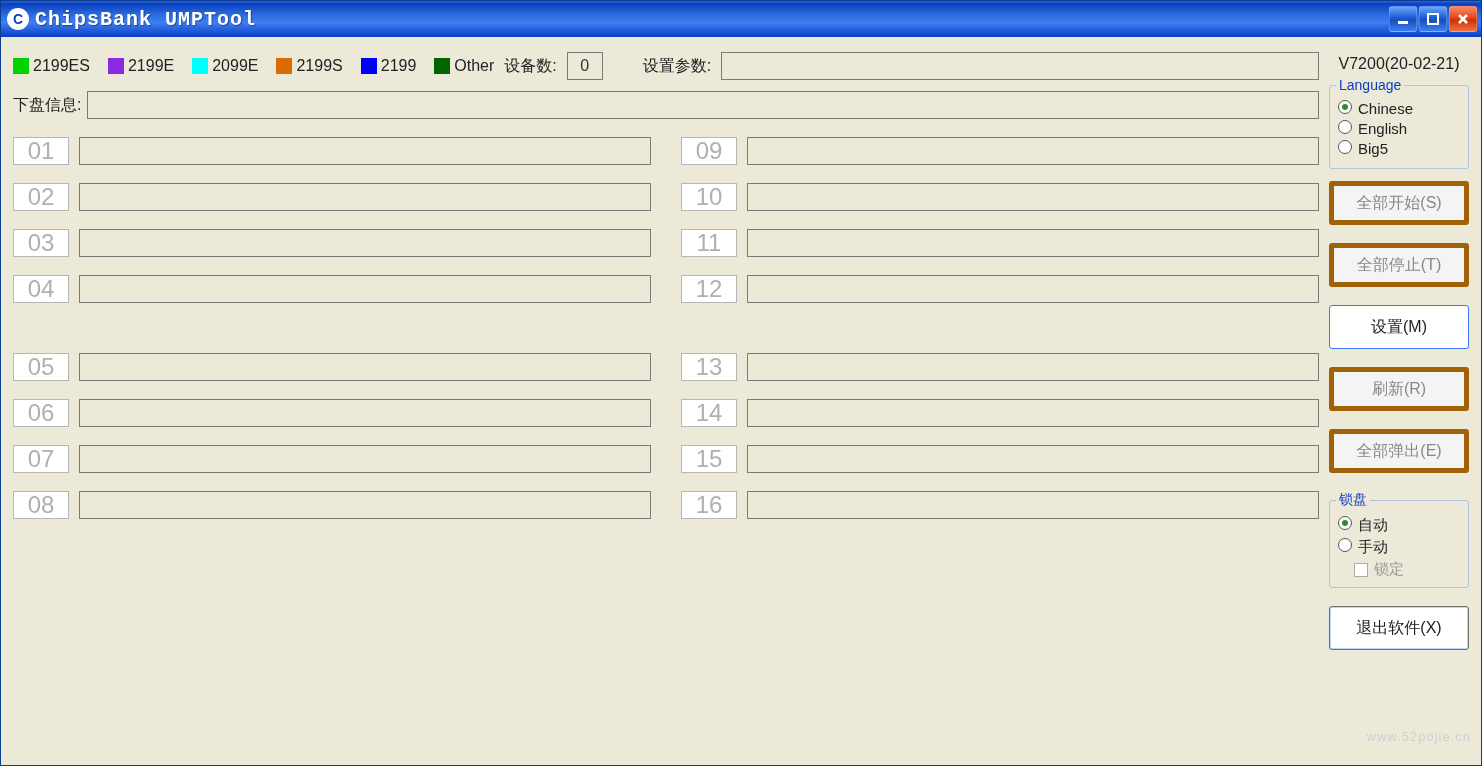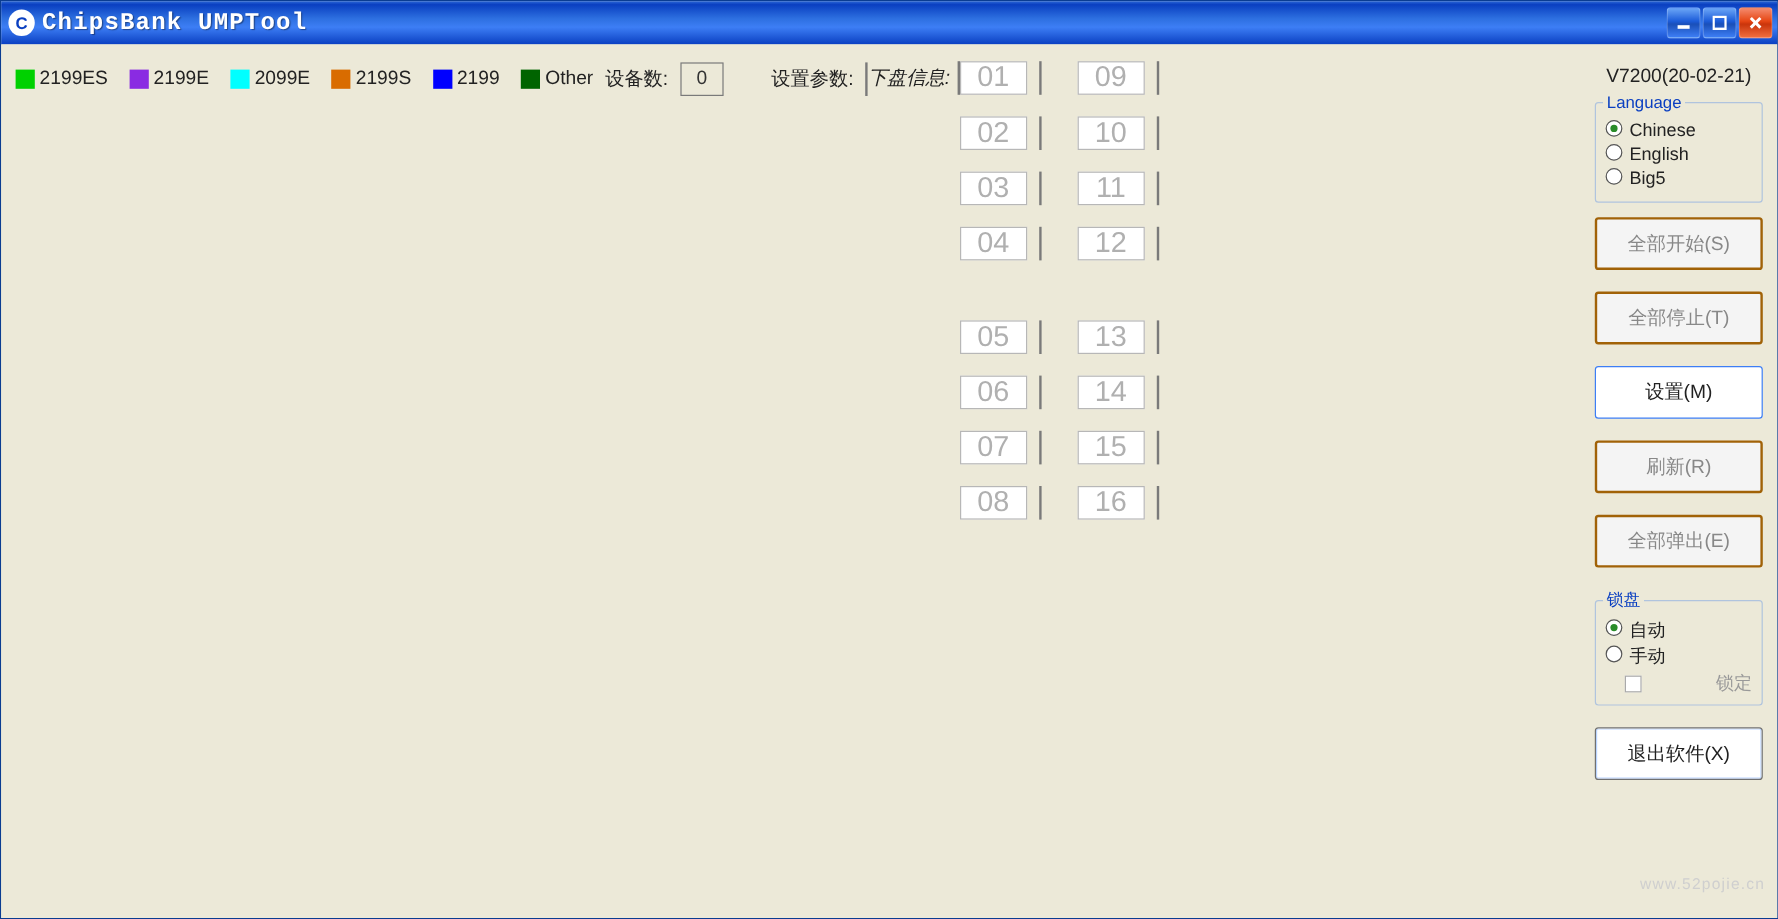--- a/index.html
+++ b/index.html
@@ -54,40 +54,40 @@
 }
 
 .client {
   flex:1;
   background:#ece9d8;
   position:relative;
   padding:14px 12px 10px 12px;
   display:flex;
   gap:10px;
 }
-.main { flex:1; display:flex; flex-direction:row; }
+.main { flex:1; display:flex; flex-direction:column; }
 .side { width:140px; display:flex; flex-direction:column; padding-top:4px;}
 
 .legendrow {
   display:flex; align-items:center; gap:10px;
   height:30px;
   margin-bottom:10px;
 }
 .legend { display:flex;align-items:center;gap:4px;font-size:16px;color:#222;}
 .swatch { width:16px;height:16px;display:inline-block; }
 .lbl { font-size:16px; color:#222; }
 .countbox {
   width:36px;height:28px;border:1px solid #7a7a7a;background:#ece9d8;
   display:flex;align-items:center;justify-content:center;font-size:16px;color:#333;
 }
 .parambox {
   flex:1;height:28px;border:1px solid #7a7a7a;background:#ece9d8;
 }
 
-.inforow { display:flex;align-items:center;gap:6px;margin-bottom:18px;height:28px;font-style:italic;}
+.inforow { display:flex;align-items:center;gap:6px;margin-bottom:18px;height:28px;}
 .infobox { flex:1;height:28px;border:1px solid #7a7a7a;background:#ece9d8;}
 
 .slots {
   display:flex; gap:30px;
 }
 .slotcol { flex:1; display:flex; flex-direction:column; }
 .slotgroup { display:flex;flex-direction:column;gap:18px; }
 .groupgap { height:50px; }
 .slot { display:flex; gap:10px; align-items:stretch; height:28px;}
 .slotnum {
@@ -102,24 +102,24 @@
   border:1px solid #b0c4de;border-radius:3px;padding:4px 8px 8px 8px;
   position:relative;margin-bottom:12px;
 }
 .groupbox legend { color:#0a3fc1;font-size:14px;padding:0 3px;background:#ece9d8;margin-left:-2px;}
 .radio { display:flex;align-items:flex-start;gap:6px;font-size:15px;color:#222;margin:3px 0;}
 .radio .r {
   width:14px;height:14px;border:1px solid #555;border-radius:50%;
   display:flex;align-items:center;justify-content:center;background:#fff;
 }
 .radio .r.on::after { content:"";width:6px;height:6px;border-radius:50%;background:#2a8c2a;}
-.checkbox { display:flex;align-items:center;gap:6px;font-size:15px;color:#999;margin:3px 0 0 16px;justify-content:space-between;}
+.checkbox { display:flex;align-items:center;gap:6px;font-size:15px;color:#999;margin:3px 0 0 16px;}
 .checkbox .c { width:14px;height:14px;border:1px solid #aaa;background:#fff;}
 .sidebtn {
-  height:44px;border:2px solid #a16207;background:#f4f4f4;
+  height:44px;border:5px solid #a16207;background:#f4f4f4;
   display:flex;align-items:center;justify-content:center;
   font-size:16px;color:#888;margin-bottom:18px;border-radius:3px;
 }
 .sidebtn.enabled { color:#222;background:#fff;border:1px solid #3d7ef5; }
 .sidebtn.enabled2 { color:#222;background:#fff;border:1px solid #707070; box-shadow: inset 0 0 0 1px #b9d4ff;}
 .watermark {
   position:absolute;right:10px;bottom:21px;color:#cfcfcf;font-size:13px;pointer-events:none;letter-spacing:1px;
 }
 </style>
 </head>

